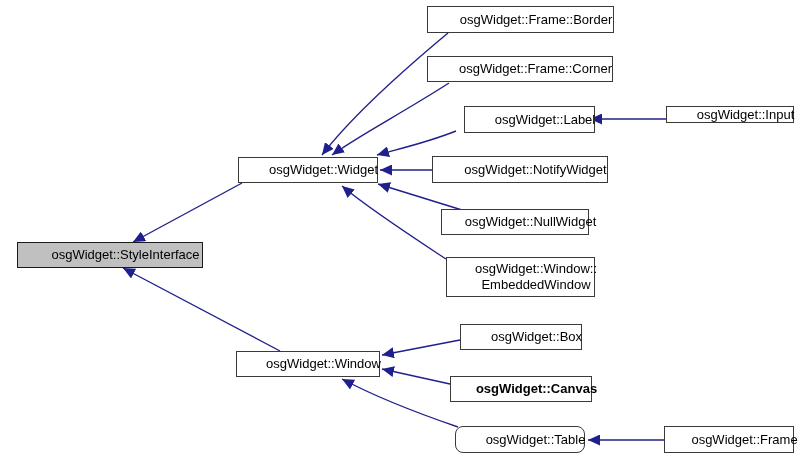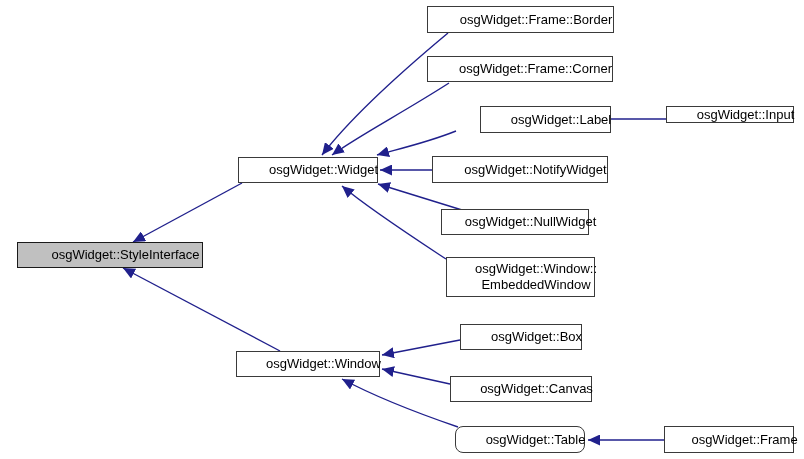--- a/index.html
+++ b/index.html
@@ -86,34 +86,34 @@
   <div class="node selected" style="left:4px; top:242px; width:186px; height:26px;margin-left:13px;">osgWidget::StyleInterface</div>
 
   <div class="node" style="left:238px; top:157px; width:140px; height:26px;">osgWidget::Widget</div>
 
   <div class="node" style="left:236px; top:351px; width:144px; height:26px;">osgWidget::Window</div>
 
   <div class="node" style="left:427px; top:6px; width:187px; height:27px;">osgWidget::Frame::Border</div>
 
   <div class="node" style="left:427px; top:56px; width:186px; height:26px;">osgWidget::Frame::Corner</div>
 
-  <div class="node" style="left:480px; top:106px; width:131px; height:27px;">osgWidget::Label</div>
+  <div class="node" style="left:464px; top:106px; width:131px; height:27px;">osgWidget::Label</div>
 
   <div class="node" style="left:666px; top:106px; width:128px; height:17px;">osgWidget::Input</div>
 
   <div class="node" style="left:432px; top:156px; width:176px; height:27px;">osgWidget::NotifyWidget</div>
 
   <div class="node" style="left:441px; top:209px; width:148px; height:26px;">osgWidget::NullWidget</div>
 
   <div class="node" style="left:446px; top:257px; width:149px; height:40px;">
     <div>osgWidget::Window::</div>
     <div>EmbeddedWindow</div>
   </div>
 
   <div class="node" style="left:460px; top:324px; width:122px; height:26px;">osgWidget::Box</div>
 
-  <div class="node" style="left:450px; top:376px; width:142px; height:26px;">osgWidget::Canvas</div>
+  <div class="node" style="left:450px; top:376px; width:142px; height:26px;font-weight:bold;">osgWidget::Canvas</div>
 
   <div class="node" style="left:455px; top:426px; width:130px; height:27px;border-radius:8px;">osgWidget::Table</div>
 
   <div class="node" style="left:664px; top:426px; width:130px; height:27px;">osgWidget::Frame</div>
 
 </div>
 
 </body></html>

